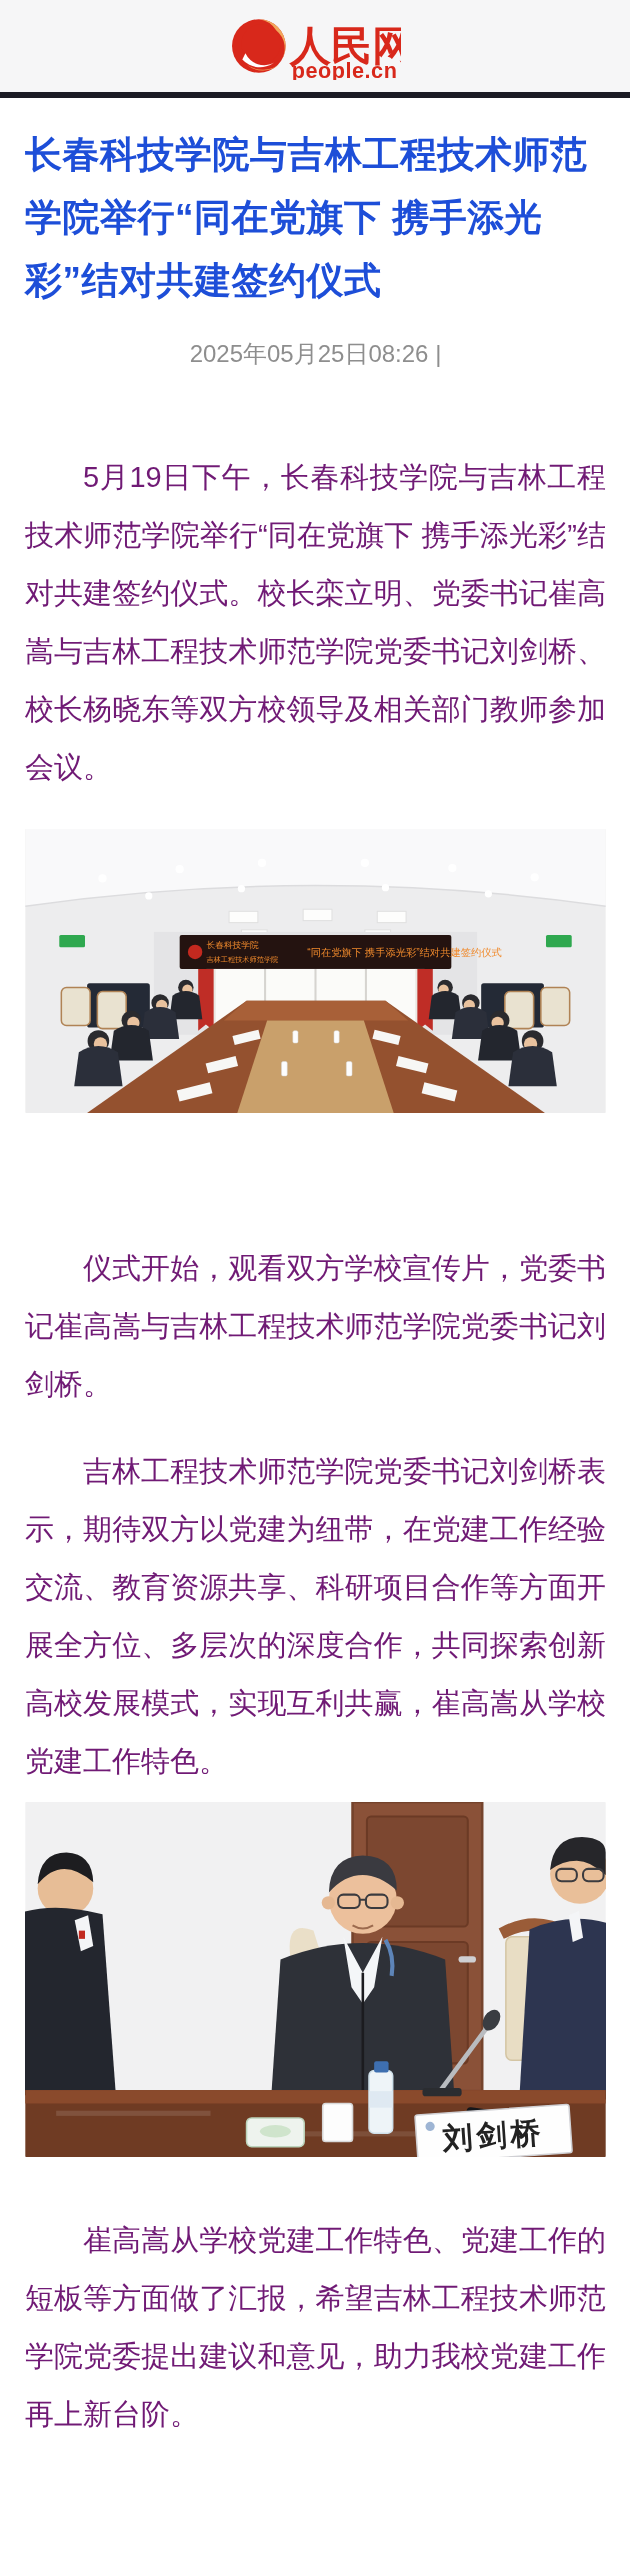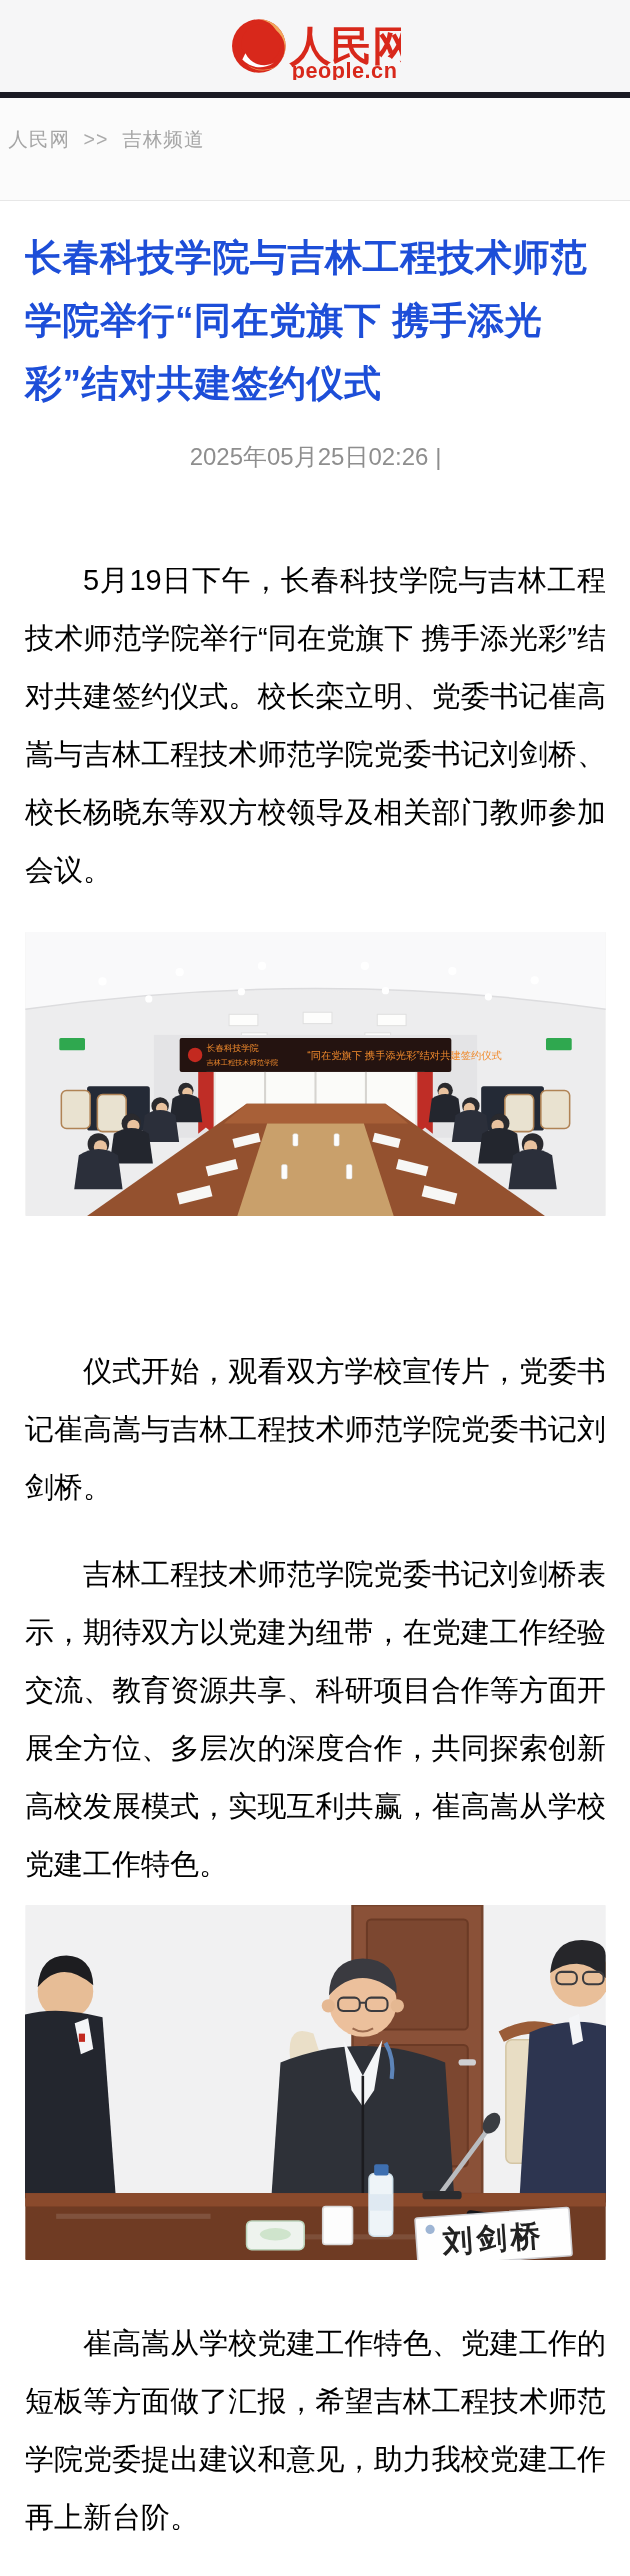--- a/index.html
+++ b/index.html
@@ -14,21 +14,21 @@
   
   .crumb-strip{background:#fbfbfb;border-bottom:0.5px solid #e7e7e7;padding:28px 0 47px 8.2px;}
   .crumb{font-size:19.6px;color:#a5a5a5;letter-spacing:1px;}
   .crumb a{color:#a5a5a5;text-decoration:none;}
   .crumb .sep{margin:0 7.2px;color:#ababab;}
 
   
   .article{padding:25px 25px 111px 25px;background:#ffffff;}
   h1.title{margin:0;font-size:37px;line-height:63px;font-weight:700;color:#1d4ed8;letter-spacing:0.5px;}
   .date{margin:25px 0 0 0;text-align:center;font-size:24px;line-height:34px;color:#8e8e8e;}
-  .article p{margin:0;font-size:29px;line-height:58px;color:#000000;text-indent:2em;text-align:justify;}
+  .article p{margin:0;font-size:29px;line-height:58px;color:#701a75;text-indent:2em;text-align:justify;}
   p.p1{margin-top:77px;}
   p.p2{margin-top:126px;}
   p.p3{margin-top:29px;}
   p.p4{margin-top:54px;}
   figure{margin:0;padding:0;}
   figure.f1{margin-top:33px;text-decoration:underline;}
   figure.f2{margin-top:12.4px;}
   figure svg{display:block;border-radius:1px;}
   .caption{margin:31px 0 0 0;font-size:29px;line-height:52px;color:#161616;text-align:center;text-indent:0 !important;}
 </style>
@@ -45,31 +45,24 @@
         <circle cx="58" cy="60" r="38" fill="#d8281b"></circle>
         <path d="M22 90 a46 46 0 0 0 62 6 a40 40 0 0 1 -56 -18 z" fill="#ffffff"></path>
         <path d="M30 100 a50 50 0 0 0 64 0 a54 54 0 0 1 -30 10 a54 54 0 0 1 -34 -10 z" fill="#f2a85c"></path>
         <text x="114" y="92" font-size="80" font-weight="700" fill="#d8281b" font-family="Liberation Sans, sans-serif">人民网</text>
         <text x="118" y="126" font-size="42" font-weight="700" fill="#d8281b" letter-spacing="1" font-family="Liberation Sans, sans-serif">people.cn</text>
       </svg>
     </div>
   </header>
   <div class="topbar"></div>
 
-  <nav class="crumb-strip">
-    <span class="crumb">
-      <a href="#">人民网</a>
-      <span class="sep">&gt;&gt;</span>
-      <a href="#">吉林频道</a>
-    </span>
-  </nav>
 
   <article class="article">
     <h1 class="title">长春科技学院与吉林工程技术师范学院举行“同在党旗下 携手添光彩”结对共建签约仪式</h1>
-    <div class="date">2025年05月25日02:26 |</div>
+    <div class="date">2025年05月25日08:26 |</div>
 
     <p class="p1">5月19日下午，长春科技学院与吉林工程技术师范学院举行“同在党旗下 携手添光彩”结对共建签约仪式。校长栾立明、党委书记崔高嵩与吉林工程技术师范学院党委书记刘剑桥、校长杨晓东等双方校领导及相关部门教师参加会议。</p>
 
     <figure class="f1">
       <svg width="581" height="284" viewBox="0 0 1128 552">
         <rect width="1128" height="552" fill="#ededee"></rect>
         <path d="M0,0 H1128 V150 Q564,70 0,150 Z" fill="#f9f9fa"></path>
         <path d="M0,150 Q564,70 1128,150" stroke="#dcdcde" stroke-width="3" fill="none"></path>
         <g fill="#ffffff">
           <circle cx="150" cy="96" r="8"></circle>

